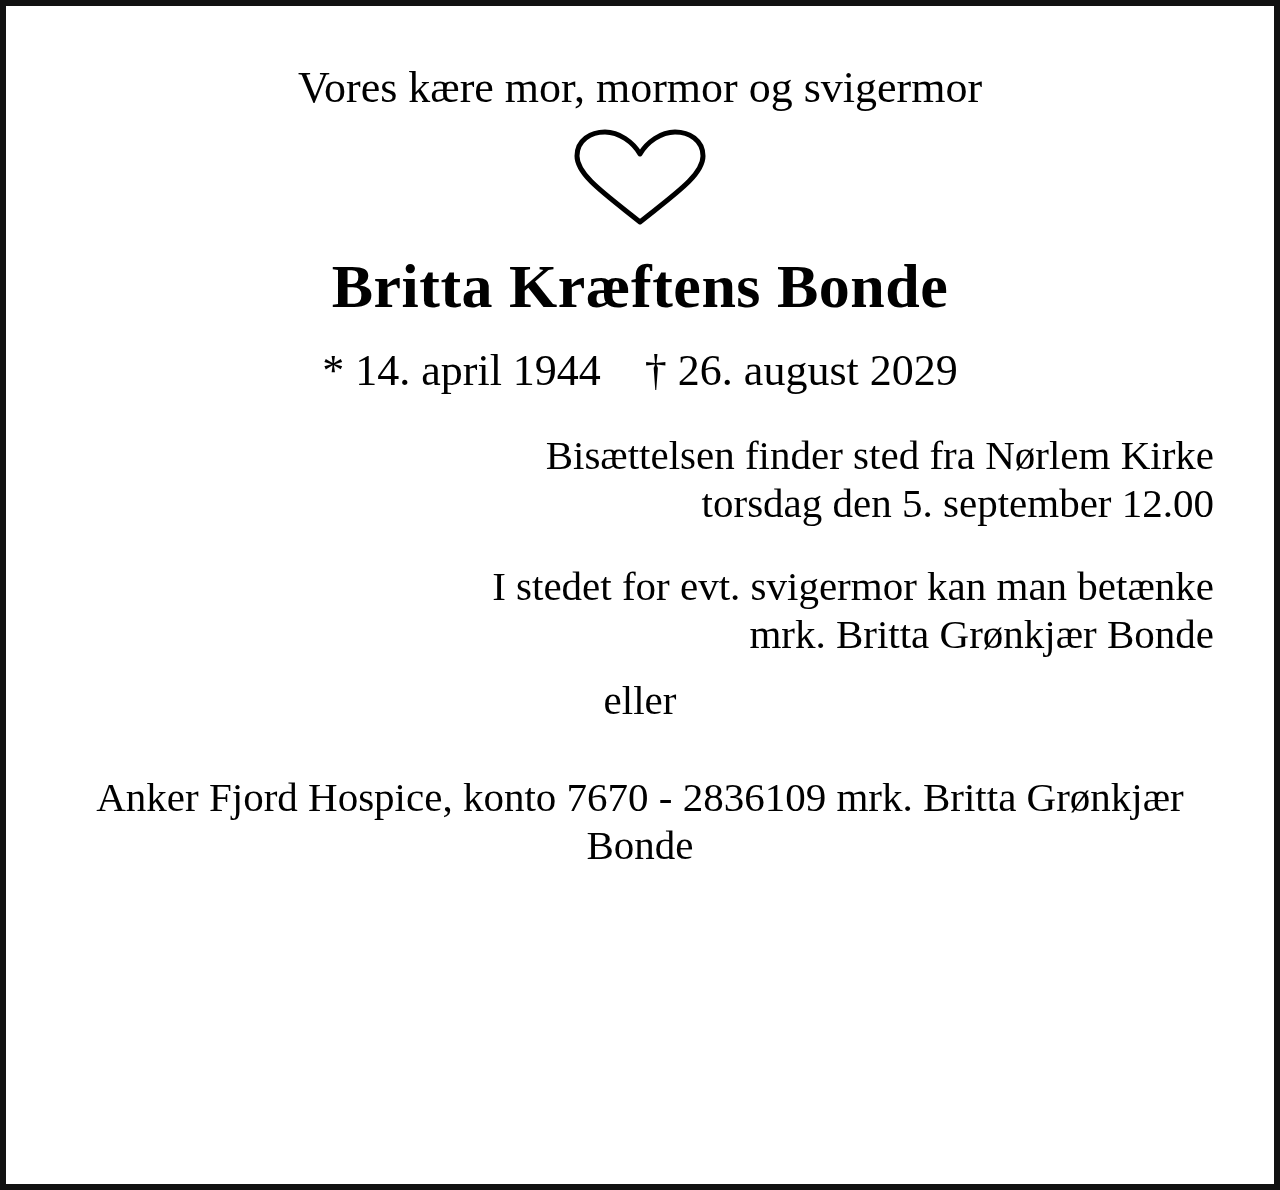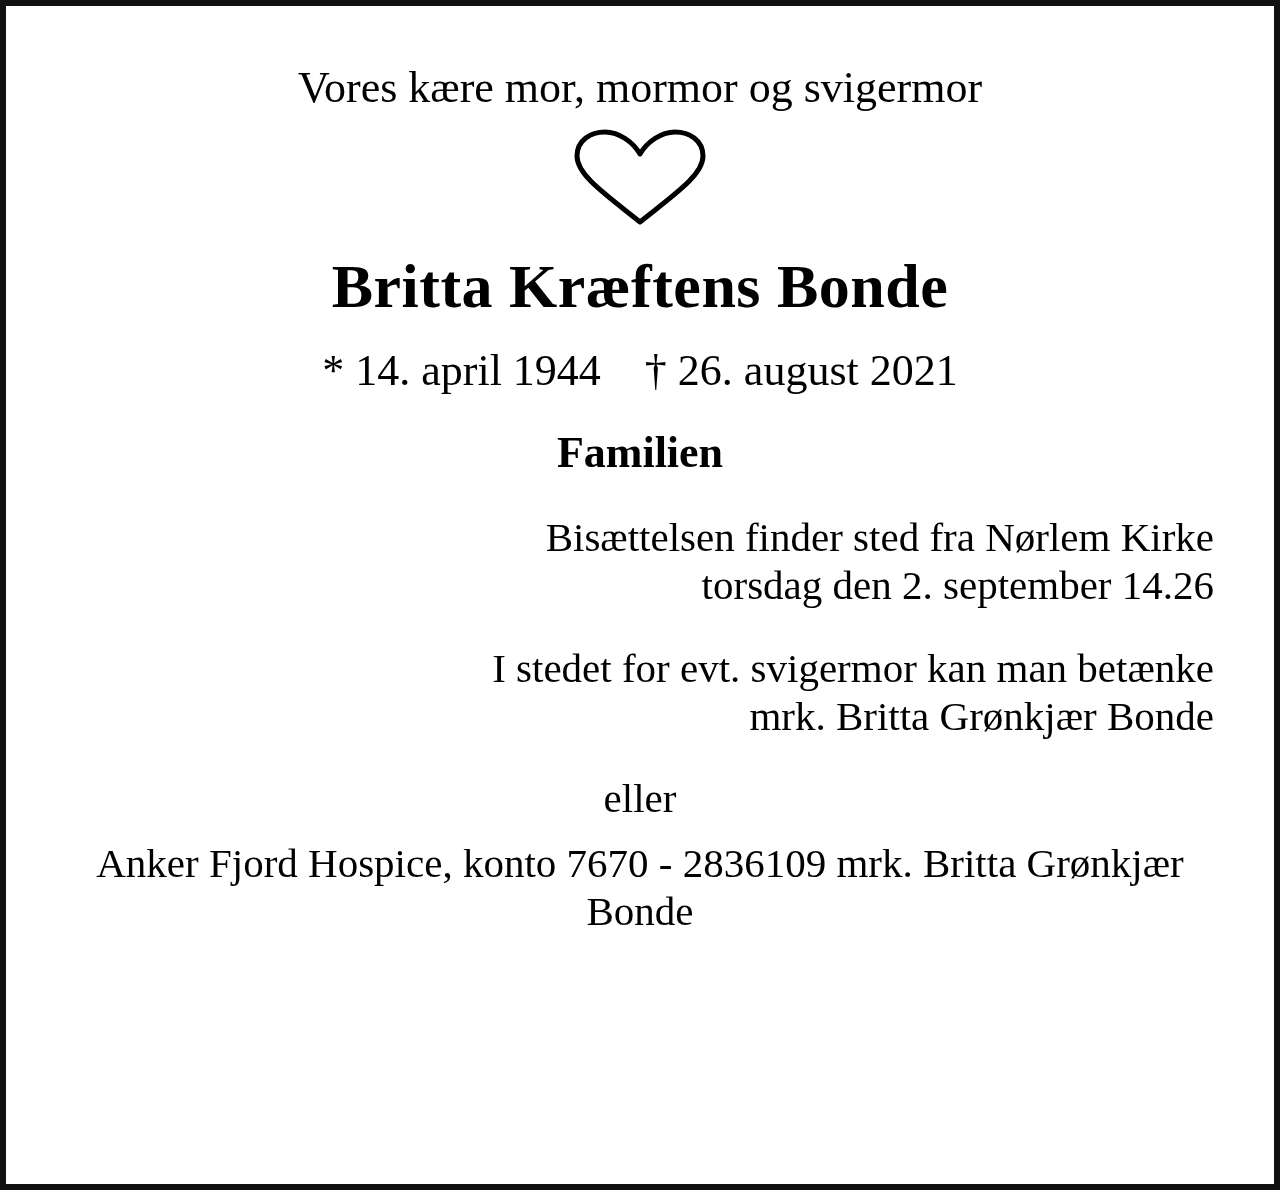--- a/index.html
+++ b/index.html
@@ -71,51 +71,50 @@
   .block {
     font-size: 41px;
     margin-top: 34px;
   }
   .block .sub {
     display: block;
     text-align: right;
   }
   .eller {
     font-size: 41px;
-    margin-top: 34px;
+    margin-top: 18px;
   }
   .donation2 {
     font-size: 41px;
-    margin-top: 16px;
+    margin-top: 48px;
   }
 </style>
 </head>
 <body>
 
 <div class="notice">
   <div class="inner">
 
     <div class="line intro">Vores kære mor, mormor og svigermor</div>
 
     <div class="heart-wrap">
       <svg width="150" height="100" viewBox="0 0 150 100" aria-hidden="true">
         <path d="M75 94 C 40 66, 12 47, 12 28 C 12 12, 26 4, 40 4 C 54 4, 68 14, 75 26 C 82 14, 96 4, 110 4 C 124 4, 138 12, 138 28 C 138 47, 110 66, 75 94 Z" fill="none" stroke="#000000" stroke-width="5" stroke-linejoin="round"></path>
       </svg>
     </div>
 
     <div class="line name">Britta Kræftens Bonde</div>
 
-    <div class="line dates">* 14. april 1944    † 26. august 2021</div>
+    <div class="line dates">* 14. april 1944    † 26. august 2029</div>
 
 
-    <div class="line family">Familien</div>
 
     <div class="line block">
       <span class="sub">Bisættelsen finder sted fra Nørlem Kirke</span>
-      <span class="sub">torsdag den 2. september 14.26</span>
+      <span class="sub">torsdag den 5. september 12.00</span>
     </div>
 
     <div class="line block">
       <span class="sub">I stedet for evt. svigermor kan man betænke</span>
       <span class="sub">mrk. Britta Grønkjær Bonde</span>
     </div>
 
     <div class="line eller">eller</div>
 
     <div class="line donation2">

